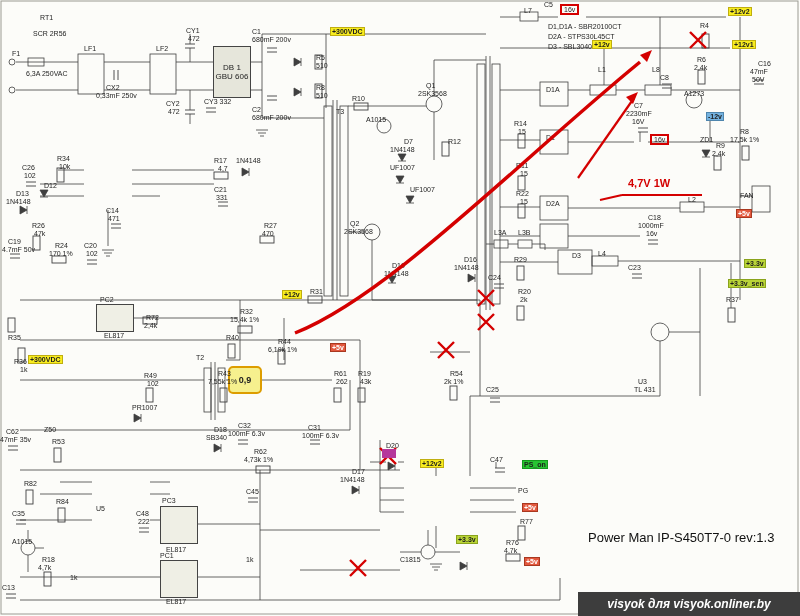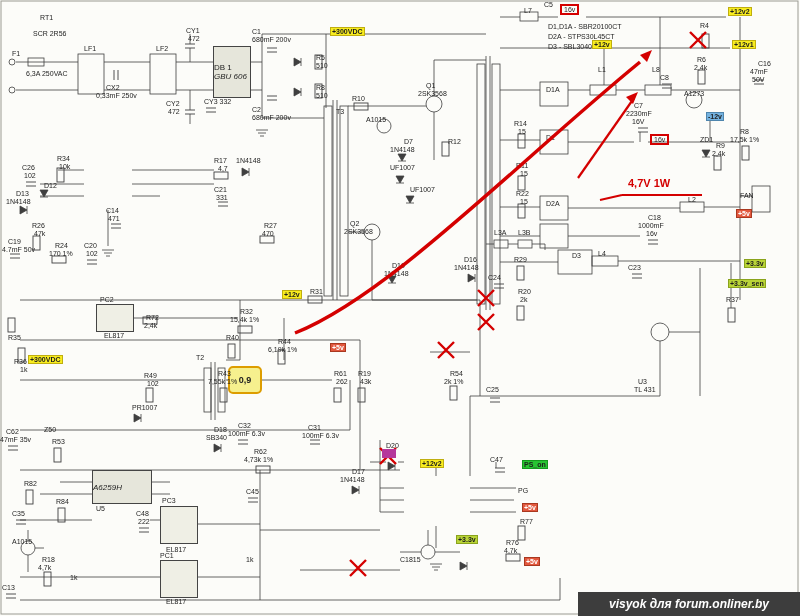--- a/index.html
+++ b/index.html
@@ -10,23 +10,23 @@
   #labels{position:absolute;left:0;top:0;width:800px;height:616px;z-index:3;}
   .lbl{position:absolute;font-size:7px;line-height:1.05;color:#1d1d1d;white-space:nowrap;}
   .hl-y{background:#f8ec1f;border:1px solid #bfae10;padding:0 1px;font-weight:700;}
   .hl-g{background:#b9d437;border:1px solid #8aa31d;padding:0 1px;font-weight:700;}
   .hl-b{background:#74b2e0;border:1px solid #4e85ad;padding:0 1px;font-weight:700;}
   .hl-r{background:#e2583e;border:1px solid #a93820;color:#fff;padding:0 1px;font-weight:700;}
   .hl-grn{background:#28c432;border:1px solid #149a1d;padding:0 1px;font-weight:700;}
   .red{color:#d40000;font-weight:700;font-size:11px;}
   .redbox{border:2px solid #d40000;padding:0 2px;font-size:7px;background:transparent;}
   .box{position:absolute;border:1px solid #444;background:#e6e6db;display:flex;flex-direction:column;
-       justify-content:center;z-index:2;}
+       align-items:center;justify-content:center;z-index:2;}
   .box .ref{font-size:8px;color:#222;}
-  .box .part{font-size:11px;color:#222;font-style:italic;}
+  .box .part{font-size:11px;color:#222;}
   .box .part.small{font-size:8px;}
   .opto{position:absolute;border:1px solid #444;background:#efefe5;z-index:2;}
   .hlbox{position:absolute;border:2px solid #dd9d00;background:#f6f08e;border-radius:5px;display:flex;
          align-items:center;justify-content:center;font-size:9px;font-weight:700;color:#222;z-index:2;}
   .notes{position:absolute;left:548px;top:22px;z-index:3;}
   .notes span{display:block;font-size:7px;line-height:10px;color:#1d1d1d;white-space:nowrap;}
   .title{position:absolute;left:588px;top:530px;font-size:13px;color:#111;z-index:3;white-space:nowrap;}
   .wm{position:absolute;left:578px;top:592px;width:222px;height:24px;background:#3d3d3d;color:#fff;
       font-weight:700;font-style:italic;font-size:12px;display:flex;align-items:center;
       justify-content:center;z-index:5;white-space:nowrap;}
@@ -194,23 +194,20 @@
     </g>
   </svg>
 
   <div class="box" style="left:213px;top:46px;width:36px;height:50px">
     <span class="ref">DB 1</span>
     <span class="part small">GBU 606</span>
   </div>
 
 
 
-  <div class="box" style="left:92px;top:470px;width:58px;height:32px">
-    <span class="part small">A6259H</span>
-  </div>
 
   <div class="opto" style="left:96px;top:304px;width:36px;height:26px"></div>
   <div class="opto" style="left:160px;top:506px;width:36px;height:36px"></div>
   <div class="opto" style="left:160px;top:560px;width:36px;height:36px"></div>
 
   <div class="hlbox" style="left:228px;top:366px;width:30px;height:24px">
     <span>0,9</span>
   </div>
 
   <div class="notes">
@@ -417,15 +414,16 @@
       <path d="M295,333 C390,295 520,160 640,62" stroke-width="3.5"></path>
       <polygon points="652,50 647,62 640,55" fill="#d40000" stroke="none"></polygon>
       <line x1="578" y1="178" x2="634" y2="98" stroke-width="2.2"></line>
       <polygon points="638,92 633,104 626,97" fill="#d40000" stroke="none"></polygon>
       <path stroke-width="2.4" d="M690,32 L706,48 M690,48 L706,32 M478,290 L494,306 M478,306 L494,290 M478,314 L494,330 M478,330 L494,314 M438,342 L454,358 M438,358 L454,342 M380,448 L396,464 M380,464 L396,448 M350,560 L366,576 M350,576 L366,560"></path>
       <path stroke-width="2" d="M600,200 L622,195 M622,195 H702"></path>
     </g>
     <rect x="382" y="449" width="14" height="9" fill="#b5379b" stroke="none"></rect>
   </svg>
 
-  <div class="wm">visyok для forum.onliner.by</div>
+  <div class="title">Power Man IP-S450T7-0 rev:1.3</div>
+  <div class="wm">visyok для visyok.onliner.by</div>
 
 </div>
 
 </body></html>

